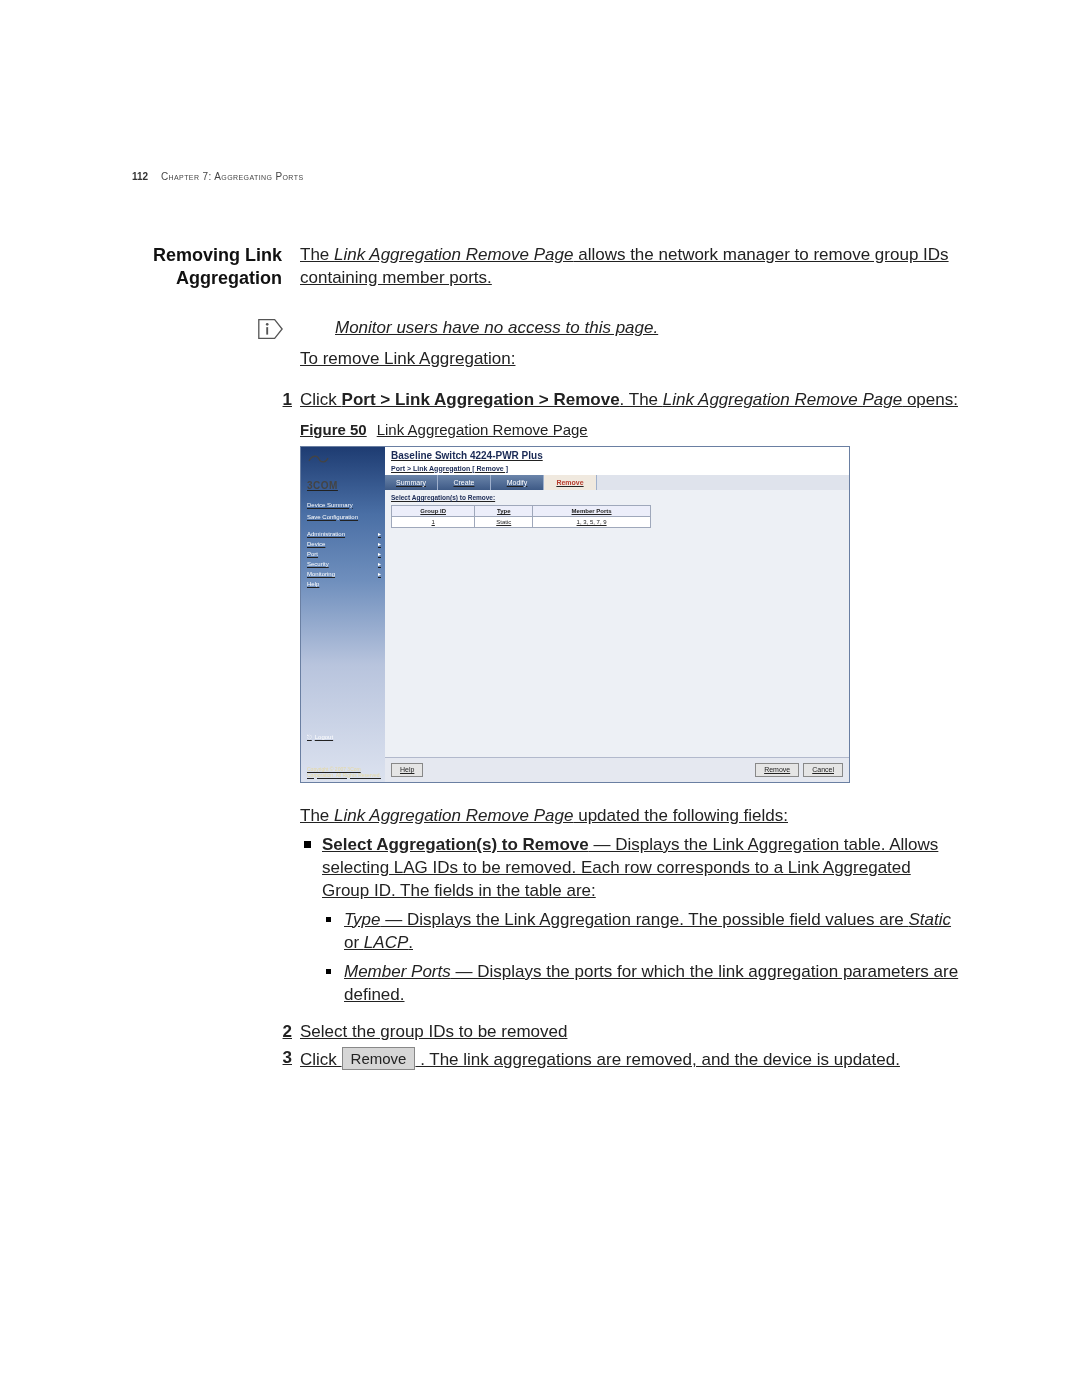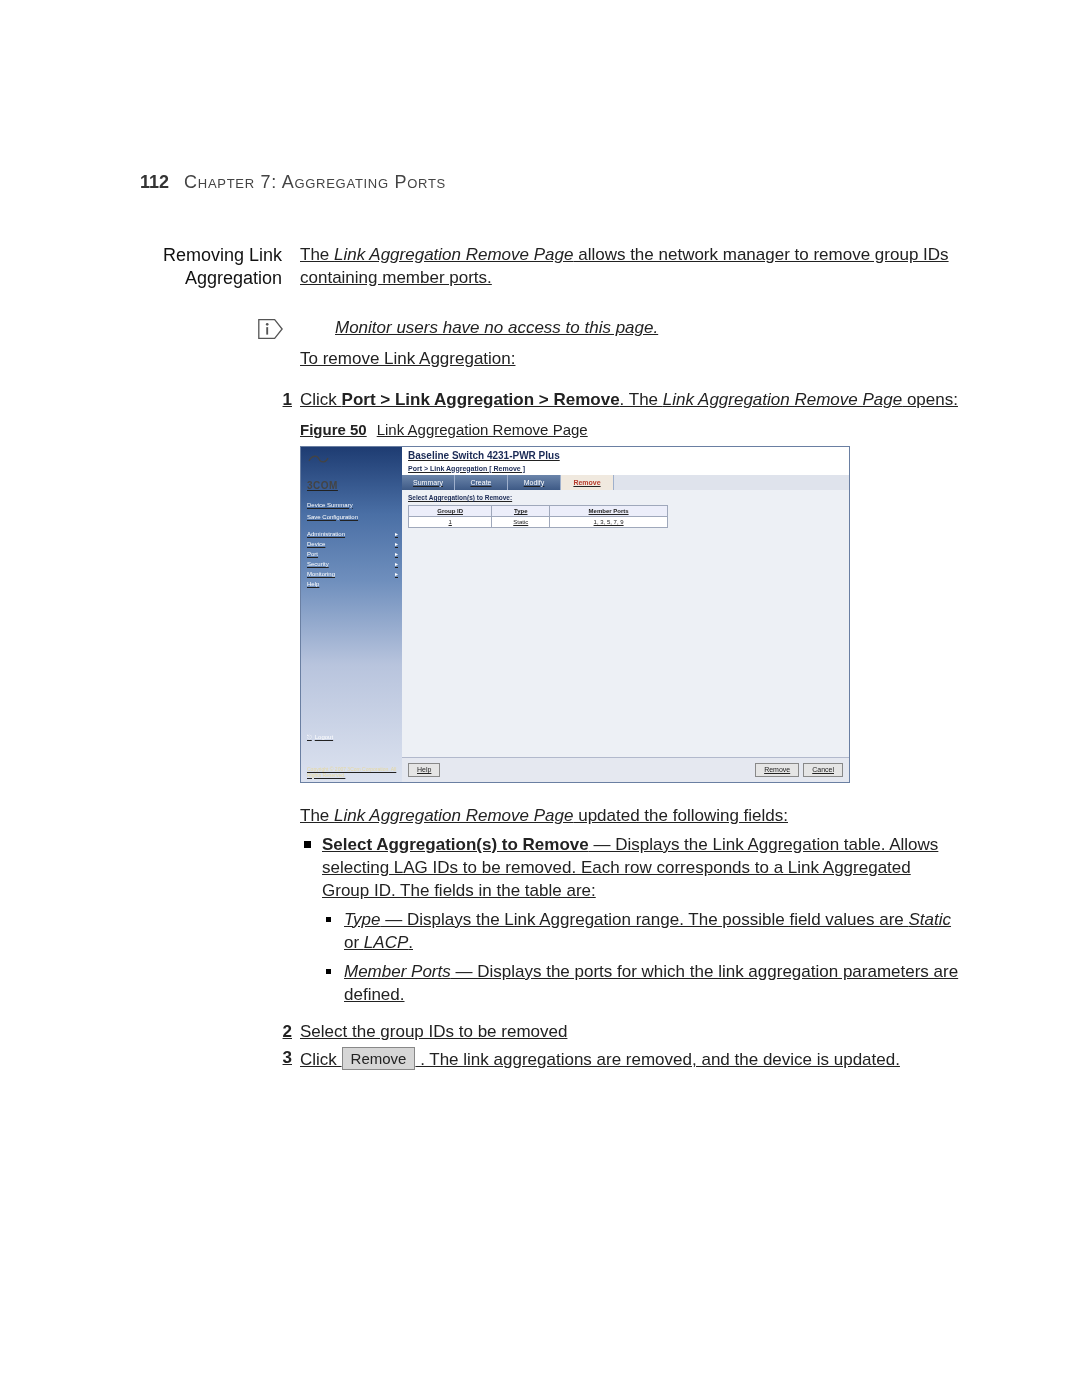--- a/index.html
+++ b/index.html
@@ -15,39 +15,39 @@
     width: 1080px;
     height: 1397px;
     margin: 0 auto;
     position: relative;
     box-sizing: border-box;
     padding: 170px 120px 80px 140px;
   }
   .runhead {
     position: absolute;
     top: 170px;
-    left: 140px;
-    font-size: 18px;
+    left: 132px;
+    font-size: 10px;
     color: #333;
   }
   .runhead .pgno { font-weight: bold; margin-right: 10px; }
   .runhead .chap { font-variant: small-caps; letter-spacing: .04em; color:#444; }
   .body {
     margin-top: 74px;
     display: flex;
   }
   .leftcol {
     width: 160px;
     flex: none;
     text-align: right;
     padding-right: 18px;
     box-sizing: border-box;
   }
   .sechead {
-    font-weight: normal;
+    font-weight: bold;
     font-size: 18px;
     color: #111;
     line-height: 1.3;
   }
   .maincol {
     flex: 1;
     font-size: 17px;
     color: #222;
     text-decoration: underline;
   }
@@ -95,21 +95,21 @@
     height: 335px;
     border: 1px solid #6a7fa2;
     display: flex;
     font-family: Arial, sans-serif;
     background: #eef0f4;
     position: relative;
     overflow: hidden;
     margin-bottom: 22px;
   }
   .shot .side {
-    width: 101px;
+    width: 84px;
     flex: none;
     background: linear-gradient(to bottom, #1e3c72 0%, #4a6fa5 20%, #6f8fbd 40%, #b8c4dd 65%, #dce2ef 100%);
     color: #fff;
     font-size: 6px;
     padding: 6px 4px 4px 6px;
     box-sizing: border-box;
     display: flex;
     flex-direction: column;
   }
   .shot .logo {
@@ -338,21 +338,21 @@
           </div>
           <div class="logout">
             <span>⎋</span>
             <span>Logout</span>
           </div>
           <div class="copy">Copyright © 2007
 3Com Corporation.
 All Rights Reserved.</div>
         </div>
         <div class="main">
-          <div class="hdr">Baseline Switch 4231-PWR Plus</div>
+          <div class="hdr">Baseline Switch 4224-PWR Plus</div>
           <div class="crumb">Port &gt; Link Aggregation [ Remove ]</div>
           <div class="tabs">
             <div class="tab">Summary</div>
             <div class="tab">Create</div>
             <div class="tab">Modify</div>
             <div class="tab sel">Remove</div>
           </div>
           <div class="content">
             <div class="lbl">Select Aggregation(s) to Remove:</div>
             <table class="sel">

